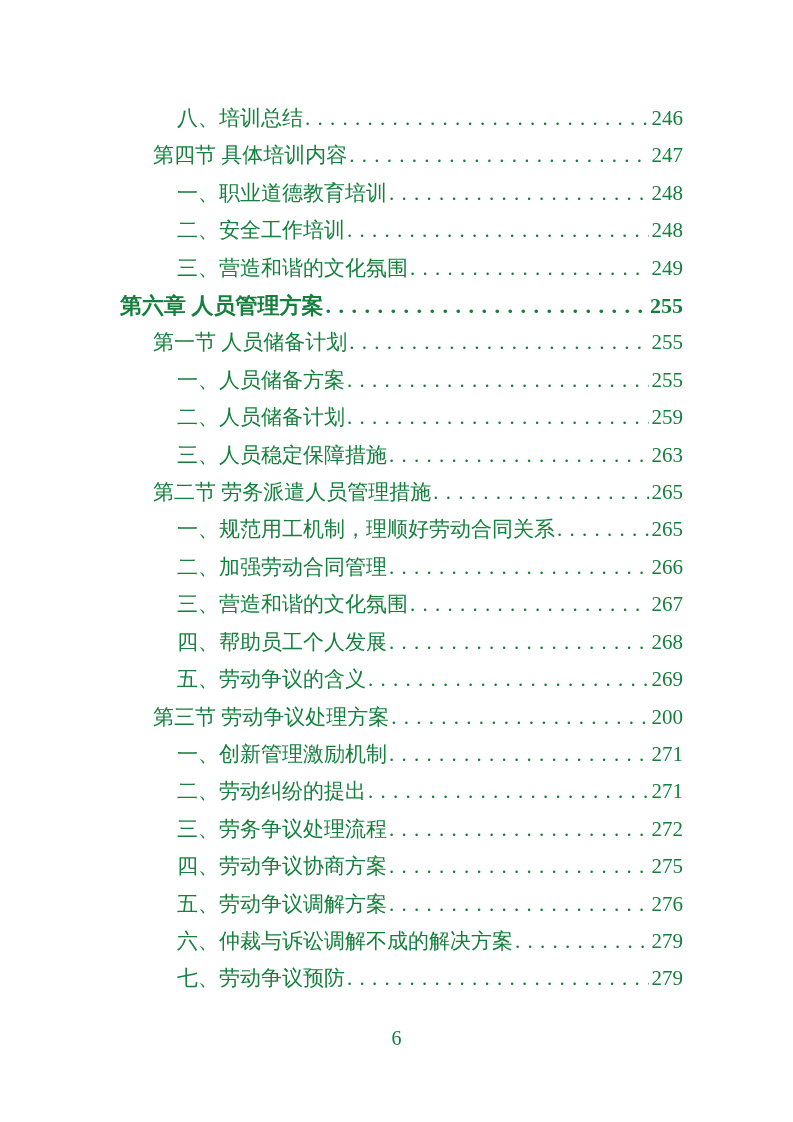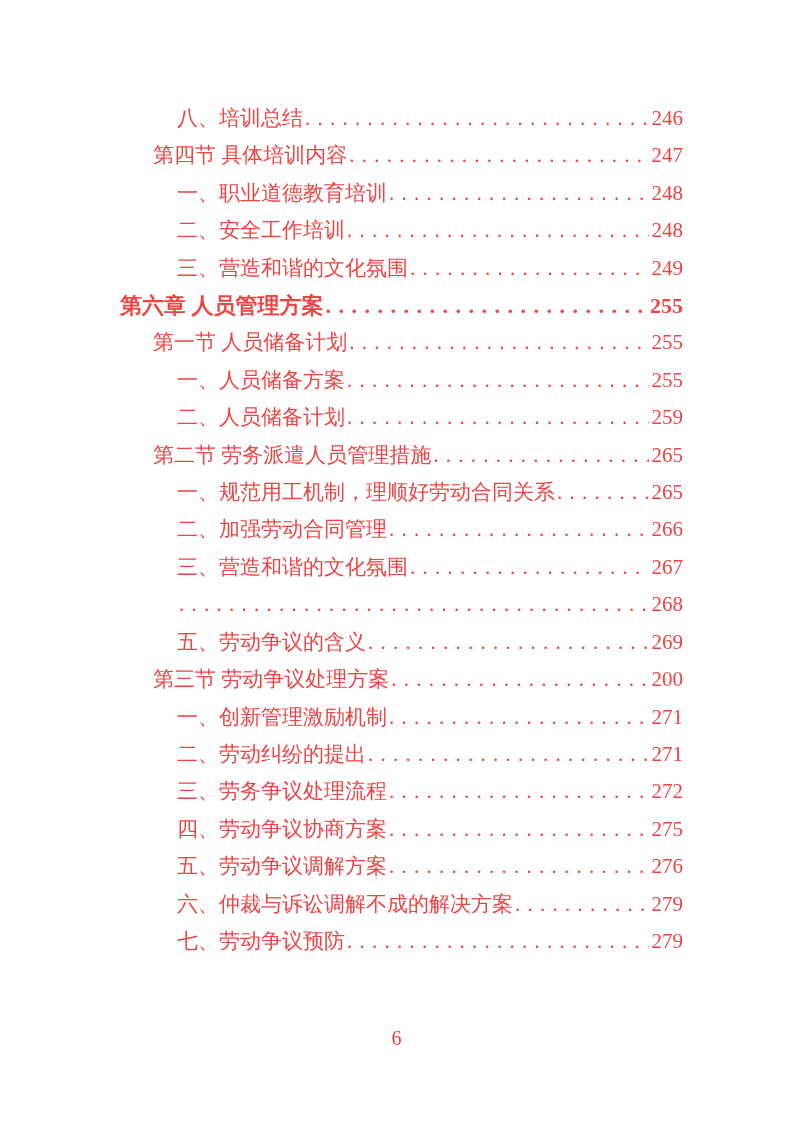--- a/index.html
+++ b/index.html
@@ -7,21 +7,21 @@
     padding: 0;
     background: #888;
   }
   .doc-page {
     position: relative;
     width: 793px;
     height: 1122px;
     margin: 0 auto;
     background: #ffffff;
     font-family: "Liberation Serif", "DejaVu Serif", serif;
-    color: #ef4444;
+    color: #15803d;
     overflow: hidden;
   }
   .toc-list {
     position: absolute;
     top: 100px;
     left: 120px;
     right: 110px;
   }
   .toc-row {
     display: flex;
@@ -108,20 +108,25 @@
       <div class="toc-row level-3">
       <span class="toc-title">一、人员储备方案</span>
       <span class="toc-dots"></span>
       <span class="toc-page-num">255</span>
     </div>
       <div class="toc-row level-3">
       <span class="toc-title">二、人员储备计划</span>
       <span class="toc-dots"></span>
       <span class="toc-page-num">259</span>
     </div>
+      <div class="toc-row level-3">
+      <span class="toc-title">三、人员稳定保障措施</span>
+      <span class="toc-dots"></span>
+      <span class="toc-page-num">263</span>
+    </div>
       <div class="toc-row level-2">
       <span class="toc-title">第二节 劳务派遣人员管理措施</span>
       <span class="toc-dots"></span>
       <span class="toc-page-num">265</span>
     </div>
       <div class="toc-row level-3">
       <span class="toc-title">一、规范用工机制，理顺好劳动合同关系</span>
       <span class="toc-dots"></span>
       <span class="toc-page-num">265</span>
     </div>
@@ -129,20 +134,21 @@
       <span class="toc-title">二、加强劳动合同管理</span>
       <span class="toc-dots"></span>
       <span class="toc-page-num">266</span>
     </div>
       <div class="toc-row level-3">
       <span class="toc-title">三、营造和谐的文化氛围</span>
       <span class="toc-dots"></span>
       <span class="toc-page-num">267</span>
     </div>
       <div class="toc-row level-3">
+      <span class="toc-title">四、帮助员工个人发展</span>
       <span class="toc-dots"></span>
       <span class="toc-page-num">268</span>
     </div>
       <div class="toc-row level-3">
       <span class="toc-title">五、劳动争议的含义</span>
       <span class="toc-dots"></span>
       <span class="toc-page-num">269</span>
     </div>
       <div class="toc-row level-2">
       <span class="toc-title">第三节 劳动争议处理方案</span>

